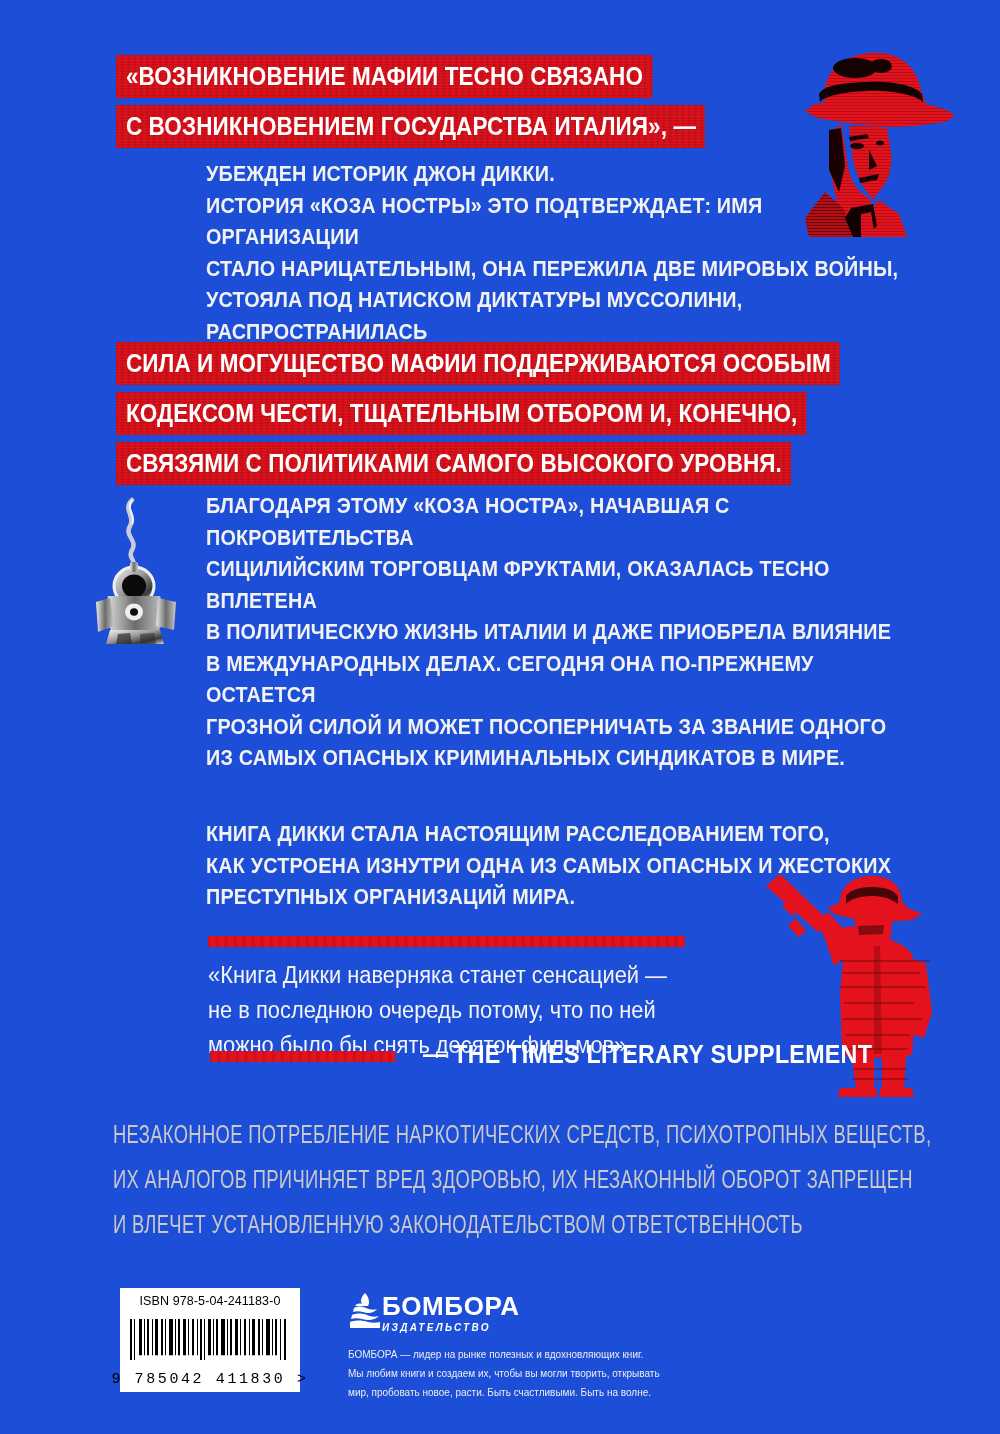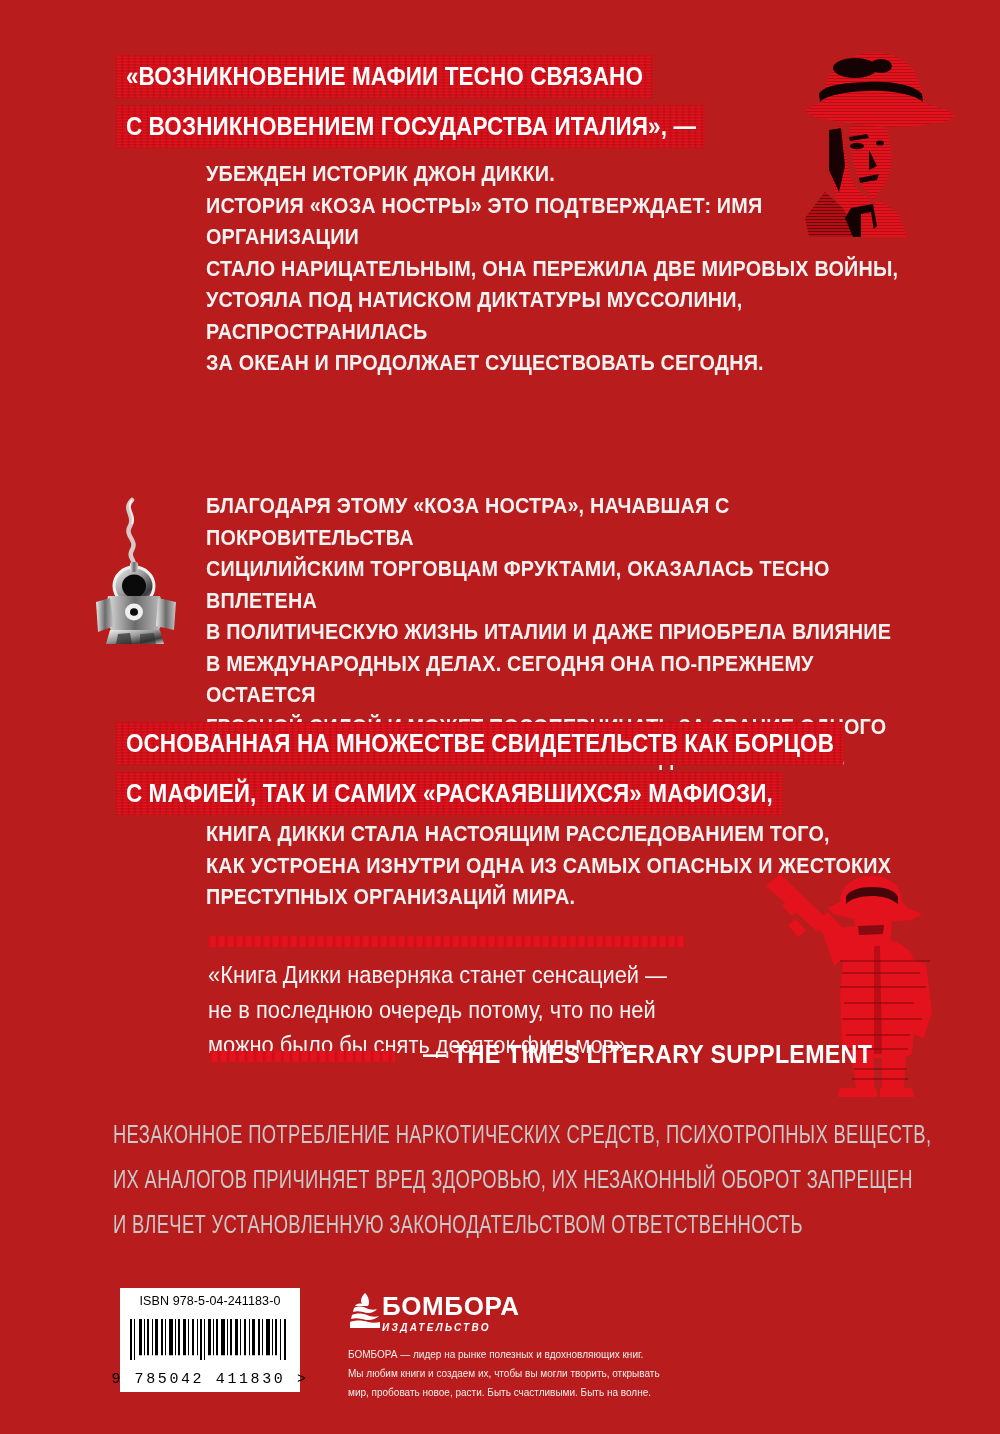--- a/index.html
+++ b/index.html
@@ -7,21 +7,21 @@
     padding: 0;
     background: #000;
   }
   body {
     font-family: "Liberation Sans", sans-serif;
   }
   .cover {
     position: relative;
     width: 1000px;
     height: 1434px;
-    background: #b91c1c;
+    background: #1d4ed8;
     overflow: hidden;
   }
 
   
   .cond {
     font-family: "Liberation Sans Narrow", "Liberation Sans", sans-serif;
     transform-origin: left center;
   }
 
   
@@ -297,32 +297,33 @@
     <div class="hl-line cond">«ВОЗНИКНОВЕНИЕ МАФИИ ТЕСНО СВЯЗАНО</div>
     <div class="hl-line cond">С ВОЗНИКНОВЕНИЕМ ГОСУДАРСТВА ИТАЛИЯ», —</div>
   </div>
 
   <div class="body-par cond" style="left:206px; top:158px; width:780px;">УБЕЖДЕН ИСТОРИК ДЖОН ДИККИ.
 ИСТОРИЯ «КОЗА НОСТРЫ» ЭТО ПОДТВЕРЖДАЕТ: ИМЯ ОРГАНИЗАЦИИ
 СТАЛО НАРИЦАТЕЛЬНЫМ, ОНА ПЕРЕЖИЛА ДВЕ МИРОВЫХ ВОЙНЫ,
 УСТОЯЛА ПОД НАТИСКОМ ДИКТАТУРЫ МУССОЛИНИ, РАСПРОСТРАНИЛАСЬ
 ЗА ОКЕАН И ПРОДОЛЖАЕТ СУЩЕСТВОВАТЬ СЕГОДНЯ.</div>
 
+  <div class="hl-block" style="left:116px; top:342px;">
+    <div class="hl-line cond">СИЛА И МОГУЩЕСТВО МАФИИ ПОДДЕРЖИВАЮТСЯ ОСОБЫМ</div>
+    <div class="hl-line cond">КОДЕКСОМ ЧЕСТИ, ТЩАТЕЛЬНЫМ ОТБОРОМ И, КОНЕЧНО,</div>
+    <div class="hl-line cond">СВЯЗЯМИ С ПОЛИТИКАМИ САМОГО ВЫСОКОГО УРОВНЯ.</div>
+  </div>
 
   <div class="body-par cond" style="left:206px; top:490px; width:800px;">БЛАГОДАРЯ ЭТОМУ «КОЗА НОСТРА», НАЧАВШАЯ С ПОКРОВИТЕЛЬСТВА
 СИЦИЛИЙСКИМ ТОРГОВЦАМ ФРУКТАМИ, ОКАЗАЛАСЬ ТЕСНО ВПЛЕТЕНА
 В ПОЛИТИЧЕСКУЮ ЖИЗНЬ ИТАЛИИ И ДАЖЕ ПРИОБРЕЛА ВЛИЯНИЕ
 В МЕЖДУНАРОДНЫХ ДЕЛАХ. СЕГОДНЯ ОНА ПО-ПРЕЖНЕМУ ОСТАЕТСЯ
 ГРОЗНОЙ СИЛОЙ И МОЖЕТ ПОСОПЕРНИЧАТЬ ЗА ЗВАНИЕ ОДНОГО
 ИЗ САМЫХ ОПАСНЫХ КРИМИНАЛЬНЫХ СИНДИКАТОВ В МИРЕ.</div>
 
-  <div class="hl-block" style="left:116px; top:722px;">
-    <div class="hl-line cond">ОСНОВАННАЯ НА МНОЖЕСТВЕ СВИДЕТЕЛЬСТВ КАК БОРЦОВ</div>
-    <div class="hl-line cond">С МАФИЕЙ, ТАК И САМИХ «РАСКАЯВШИХСЯ» МАФИОЗИ,</div>
-  </div>
 
   <div class="body-par cond" style="left:206px; top:818px; width:780px;">КНИГА ДИККИ СТАЛА НАСТОЯЩИМ РАССЛЕДОВАНИЕМ ТОГО,
 КАК УСТРОЕНА ИЗНУТРИ ОДНА ИЗ САМЫХ ОПАСНЫХ И ЖЕСТОКИХ
 ПРЕСТУПНЫХ ОРГАНИЗАЦИЙ МИРА.</div>
 
   <div class="rule" style="left:208px; top:936px; width:477px; height:11px;"></div>
 
   <div class="quote-text" style="left:208px; top:958px; width:620px;">«Книга Дикки наверняка станет сенсацией —
 не в последнюю очередь потому, что по ней
 можно было бы снять десяток фильмов».</div>

